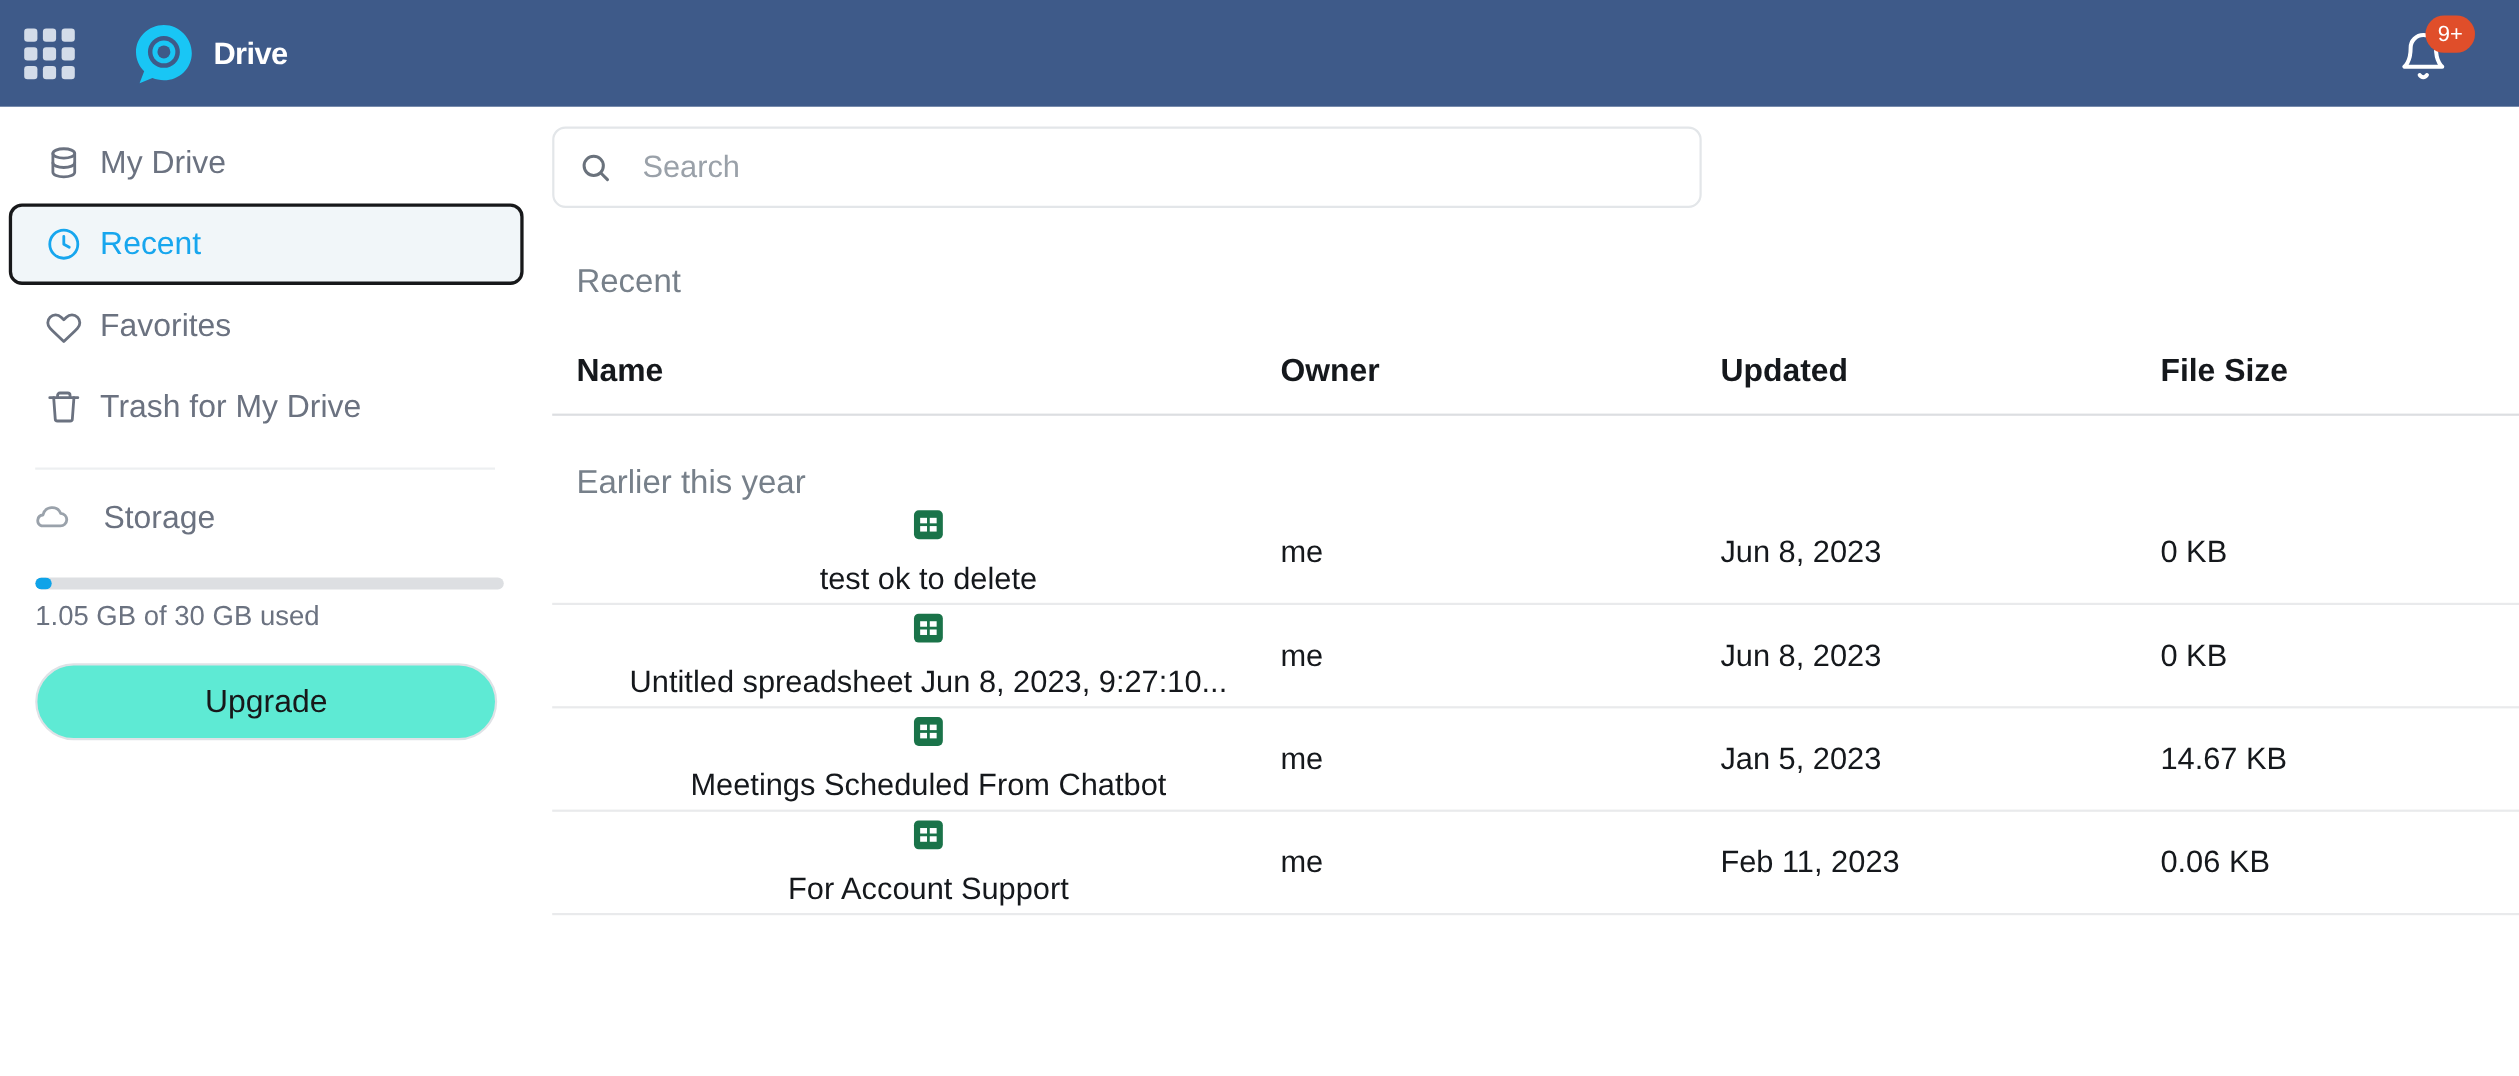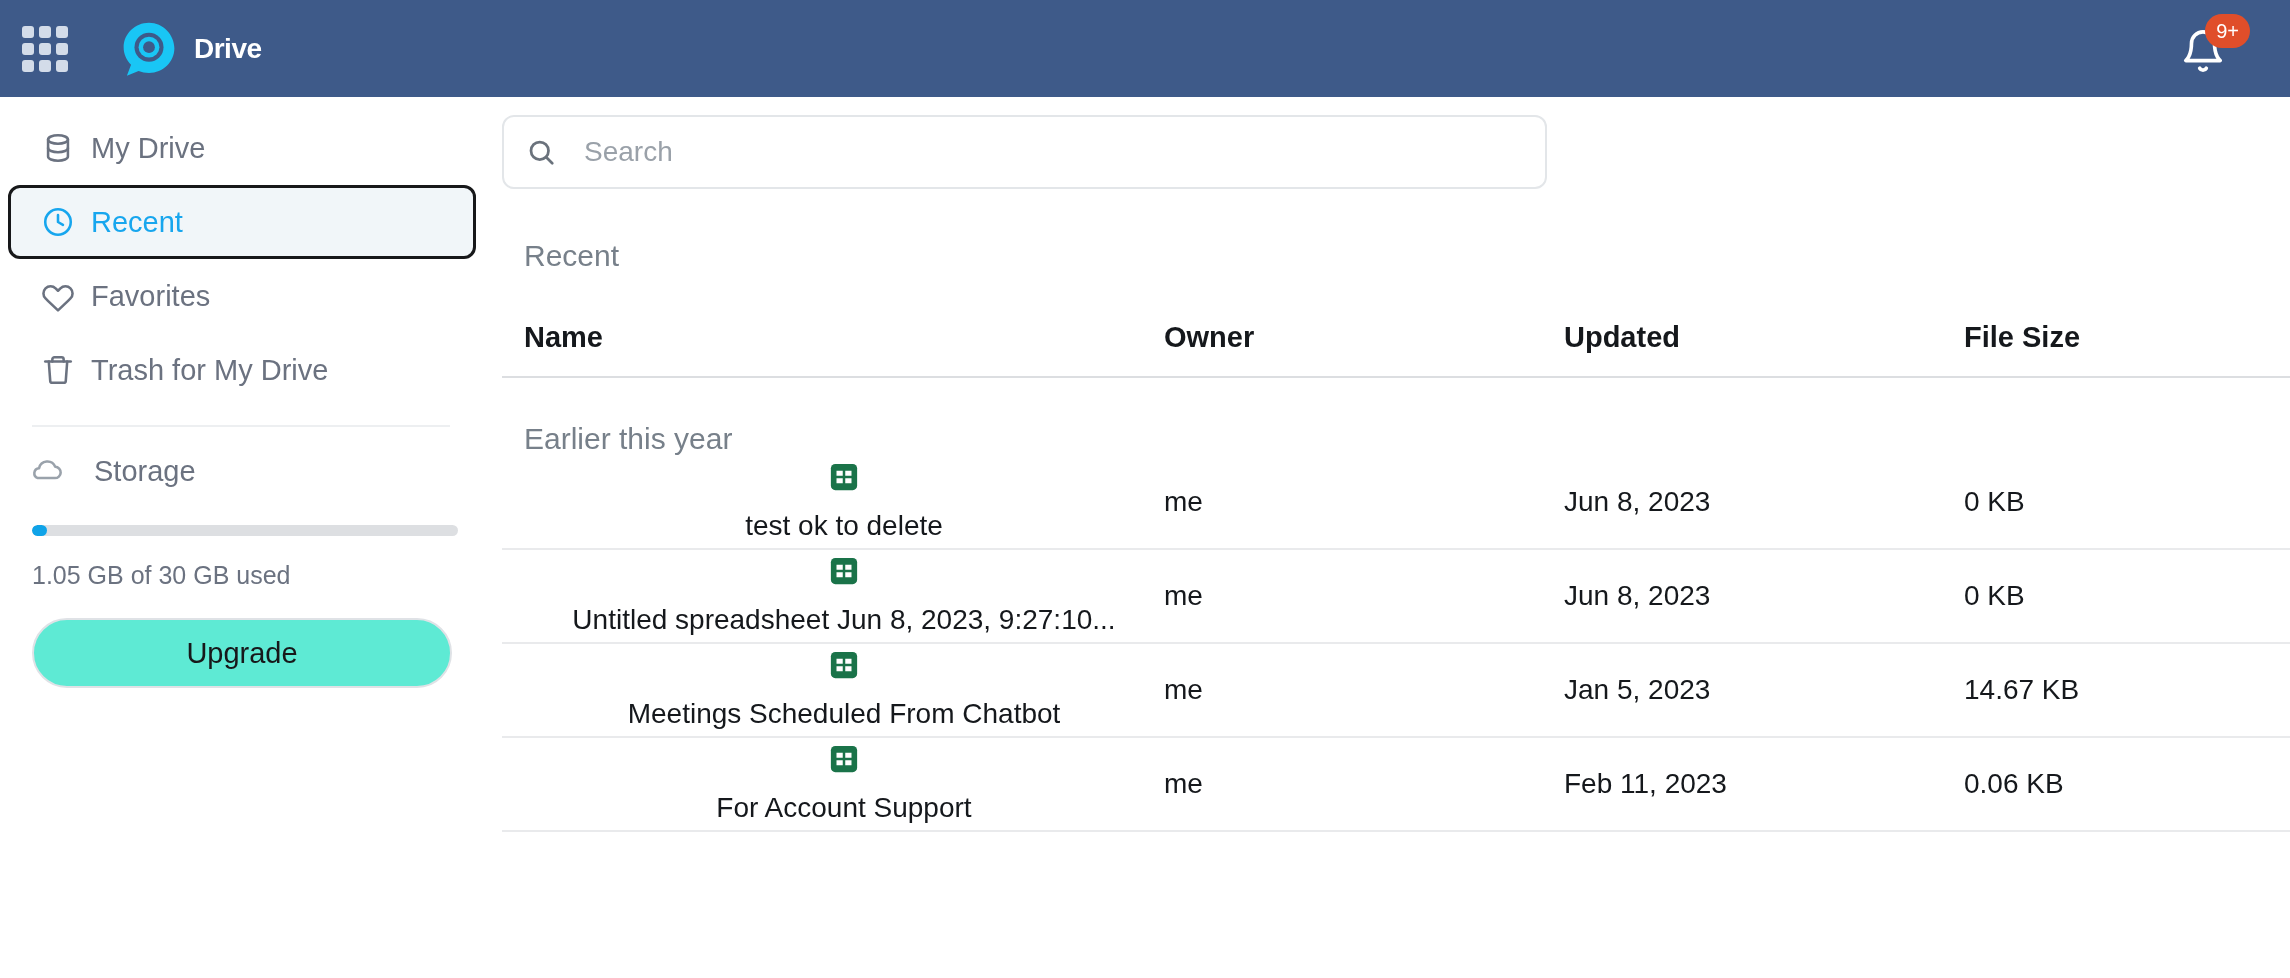--- a/index.html
+++ b/index.html
@@ -123,21 +123,21 @@
     background: #DDDFE2;
     border-radius: 6px;
     overflow: hidden;
   }
   .progress-fill {
     height: 100%;
     background: #0FA3E8;
     border-radius: 6px;
   }
   .storage-text {
-    margin: 25px 0 0 32px;
+    margin: 10px 0 0 32px;
     font-size: 25px;
     color: #6B7280;
   }
   .upgrade-btn {
     display: block;
     margin: 28px 0 0 32px;
     width: 420px;
     height: 70px;
     border: 2px solid #DFE2E6;
     border-radius: 40px;

